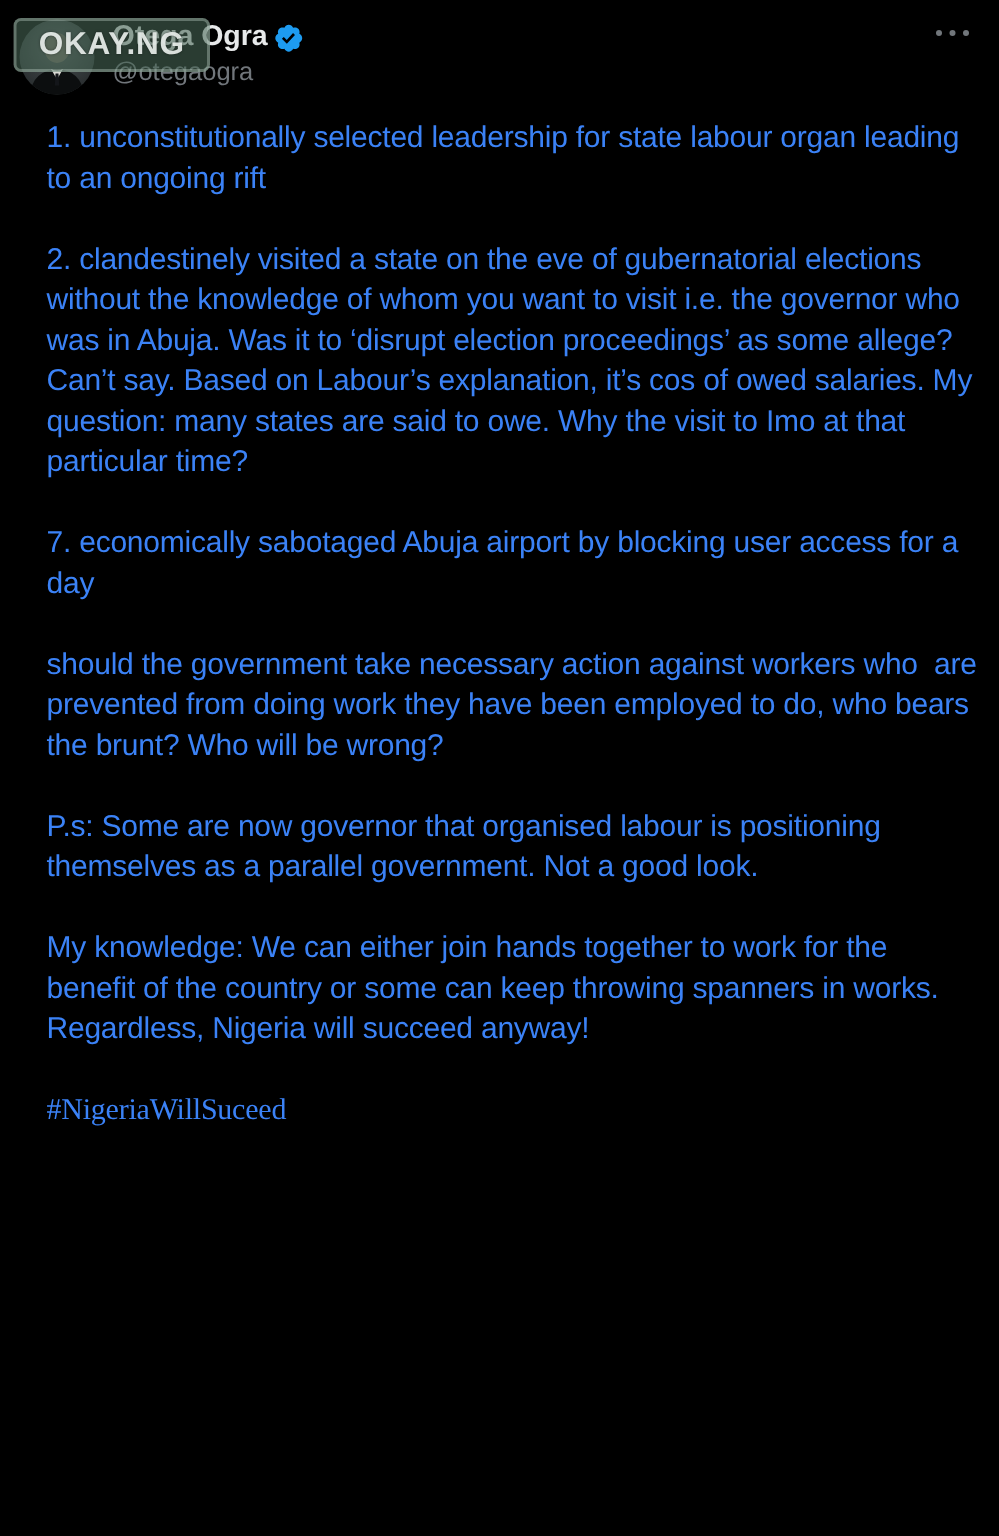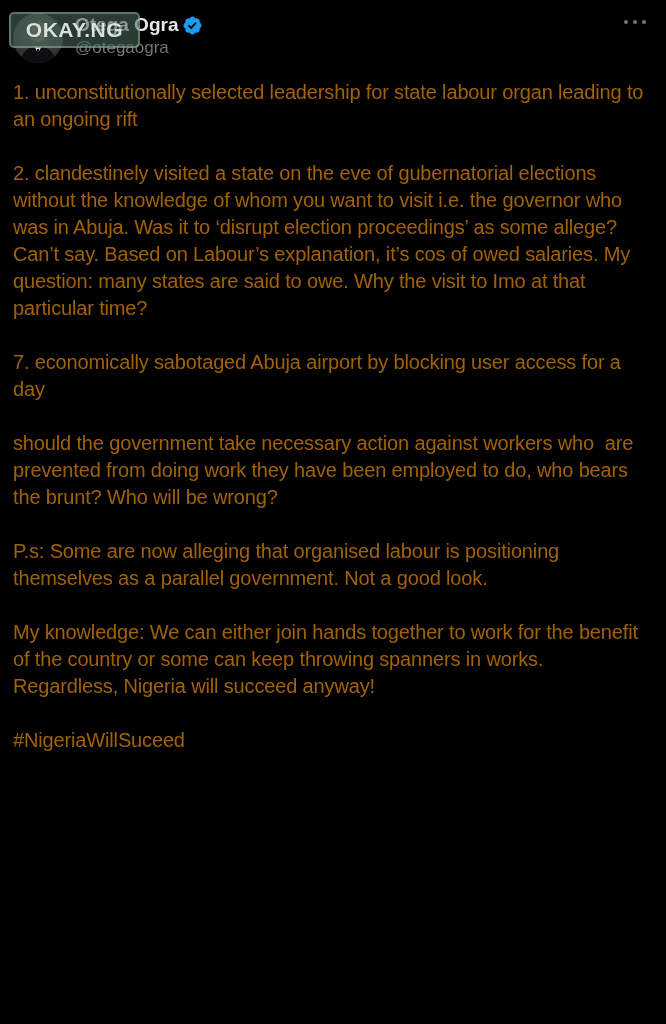--- a/index.html
+++ b/index.html
@@ -99,30 +99,31 @@
     font-size: 21px;
     font-weight: bold;
     letter-spacing: 0.5px;
     color: rgba(233, 239, 236, 0.92);
     text-shadow: 0 0 2px rgba(0,0,0,0.4);
   }
   .tweet-body {
     padding: 12px 13px 0 13px;
   }
   .tweet-body p {
-    margin: 0 0 27px 0;
+    margin: 0 0 27px 18px;
     font-size: 20px;
     line-height: 27px;
     letter-spacing: -0.15px;
-    color: #a16207;
+    color: #3b82f6;
     white-space: pre-wrap;
   }
   .hashtag {
     color: #1d9bf0;
     cursor: pointer;
+    font-family: Liberation Serif, serif;
   }
 </style>
 </head>
 <body>
 
 <div class="tweet-header">
   <div class="avatar">
     <svg width="50" height="50" viewBox="0 0 50 50">
       <ellipse cx="25" cy="19" rx="8.5" ry="10" fill="#6f685e"></ellipse>
       <path d="M7 50 Q9 34 25 33 Q41 34 43 50 Z" fill="#0c0e0f"></path>
@@ -150,16 +151,16 @@
 
 <div class="watermark">
   <span class="watermark-text">OKAY.NG</span>
 </div>
 
 <div class="tweet-body">
   <p>1. unconstitutionally selected leadership for state labour organ leading to an ongoing rift</p>
   <p>2. clandestinely visited a state on the eve of gubernatorial elections without the knowledge of whom you want to visit i.e. the governor who was in Abuja. Was it to ‘disrupt election proceedings’ as some allege? Can’t say. Based on Labour’s explanation, it’s cos of owed salaries. My question: many states are said to owe. Why the visit to Imo at that particular time?</p>
   <p>7. economically sabotaged Abuja airport by blocking user access for a day</p>
   <p>should the government take necessary action against workers who  are prevented from doing work they have been employed to do, who bears the brunt? Who will be wrong?</p>
-  <p>P.s: Some are now alleging that organised labour is positioning themselves as a parallel government. Not a good look.</p>
+  <p>P.s: Some are now governor that organised labour is positioning themselves as a parallel government. Not a good look.</p>
   <p>My knowledge: We can either join hands together to work for the benefit of the country or some can keep throwing spanners in works.  Regardless, Nigeria will succeed anyway!</p>
   <p class="hashtag">#NigeriaWillSuceed</p>
 </div>
 
 </body></html>

